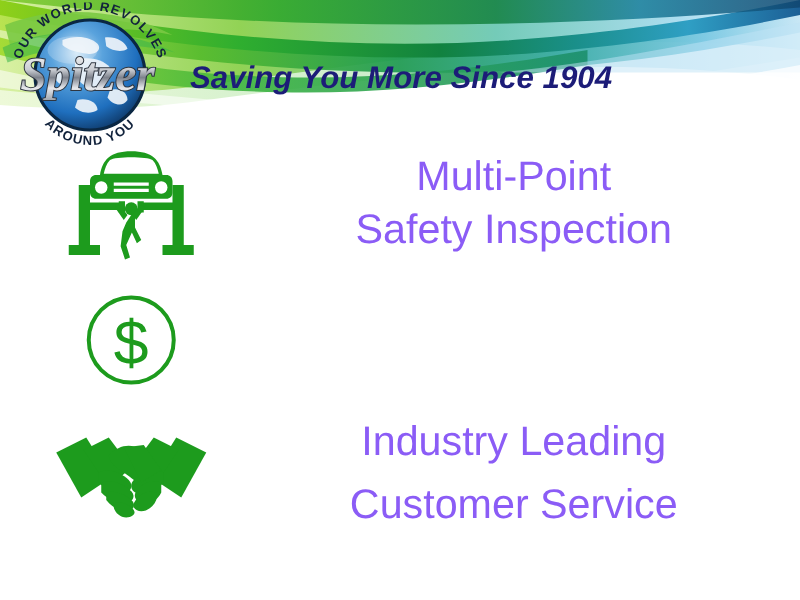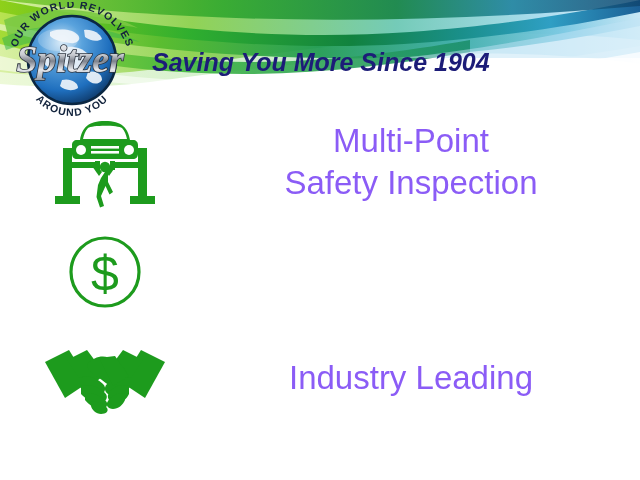--- a/index.html
+++ b/index.html
@@ -290,16 +290,17 @@
           <path d="M88,40 C80,36 70,40 64,46 C60,50 62,56 68,57 C74,58 82,54 88,48 Z"></path>
           <path d="M86,48 C78,45 70,49 66,55 C63,59 66,64 72,65 C78,66 83,62 86,56 Z"></path>
           <path d="M82,56 C74,54 68,58 65,63 C62,67 65,71 70,71 C75,71 80,67 82,62 Z"></path>
 
           <path d="M56,20 L72,18 L86,38 L70,48 Z"></path>
         </g>
       </svg>
     </div>
     <div class="feature-text">
       <span>Industry Leading</span>
+      <span class="l2">Customer Service</span>
     </div>
   </div>
 
 </div>
 
 </body></html>

